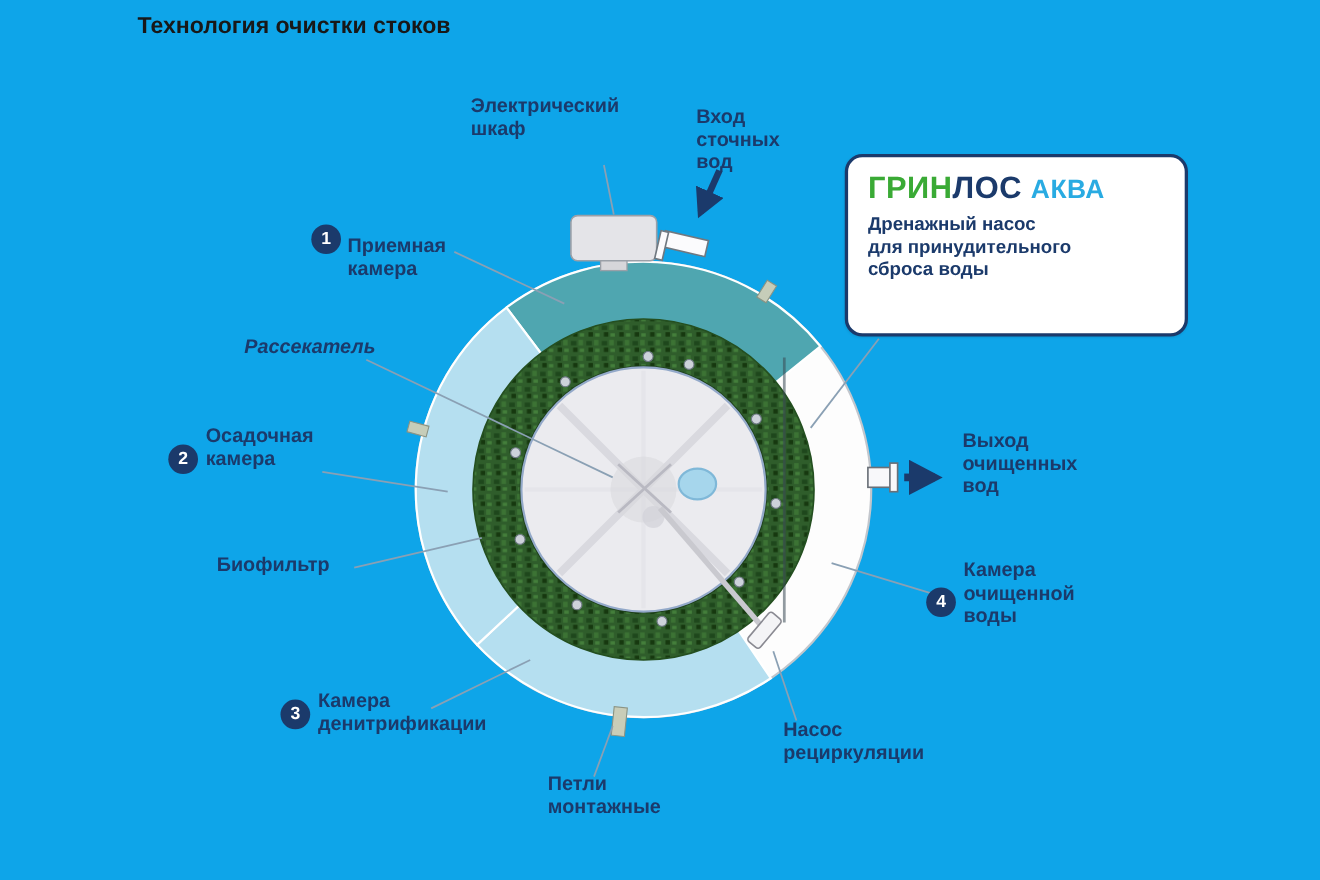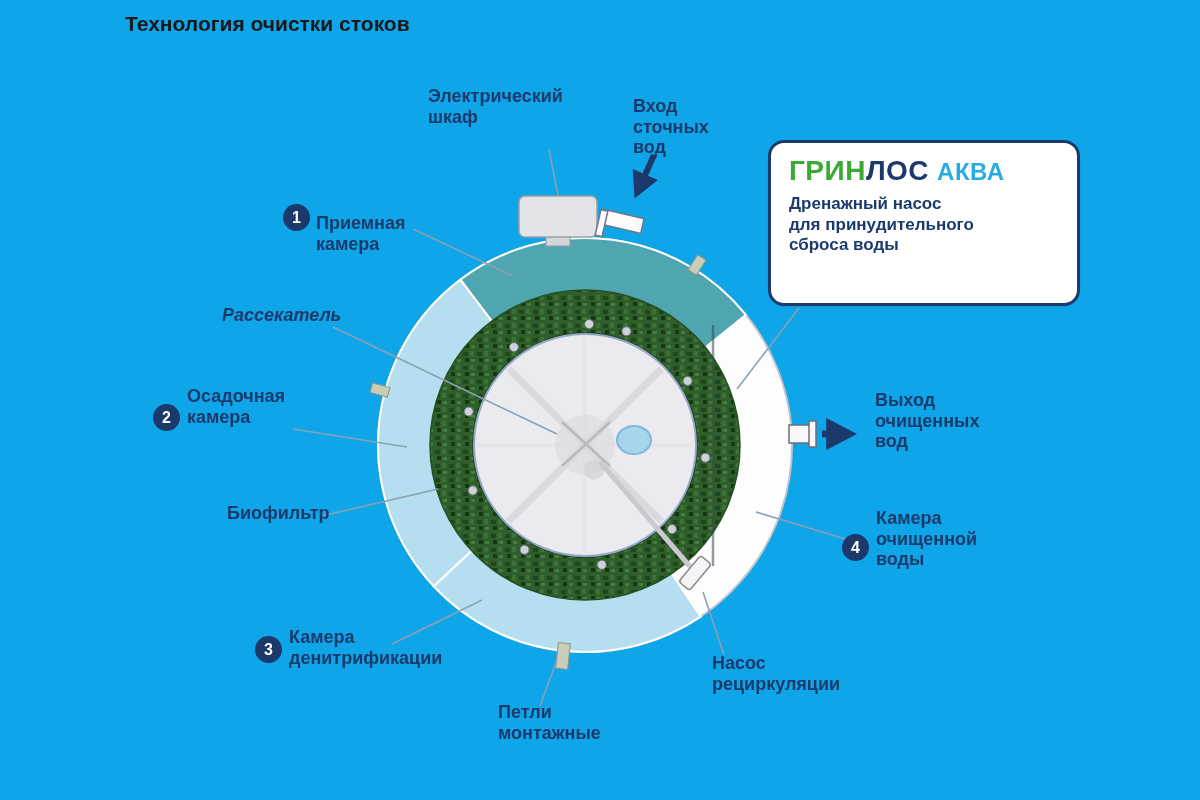--- a/index.html
+++ b/index.html
@@ -148,21 +148,21 @@
   <div class="badge" style="left:283px; top:204px;">1</div>
   <div class="lbl" style="left:316px; top:197px;margin-top:16px;">Приемная
 камера</div>
 
   <div class="lbl" style="left:222px; top:305px;font-style:italic;">Рассекатель</div>
 
   <div class="badge" style="left:153px; top:404px;">2</div>
   <div class="lbl" style="left:187px; top:386px;">Осадочная
 камера</div>
 
-  <div class="lbl" style="left:227px; top:503px;">Биофильтр</div>
+  <div class="lbl" style="left:197px; top:503px;">Биофильтр</div>
 
   <div class="badge" style="left:255px; top:636px;">3</div>
   <div class="lbl" style="left:289px; top:627px;">Камера
 денитрификации</div>
 
   <div class="lbl" style="left:712px; top:653px;">Насос
 рециркуляции</div>
 
   <div class="lbl" style="left:498px; top:702px;">Петли
 монтажные</div>

